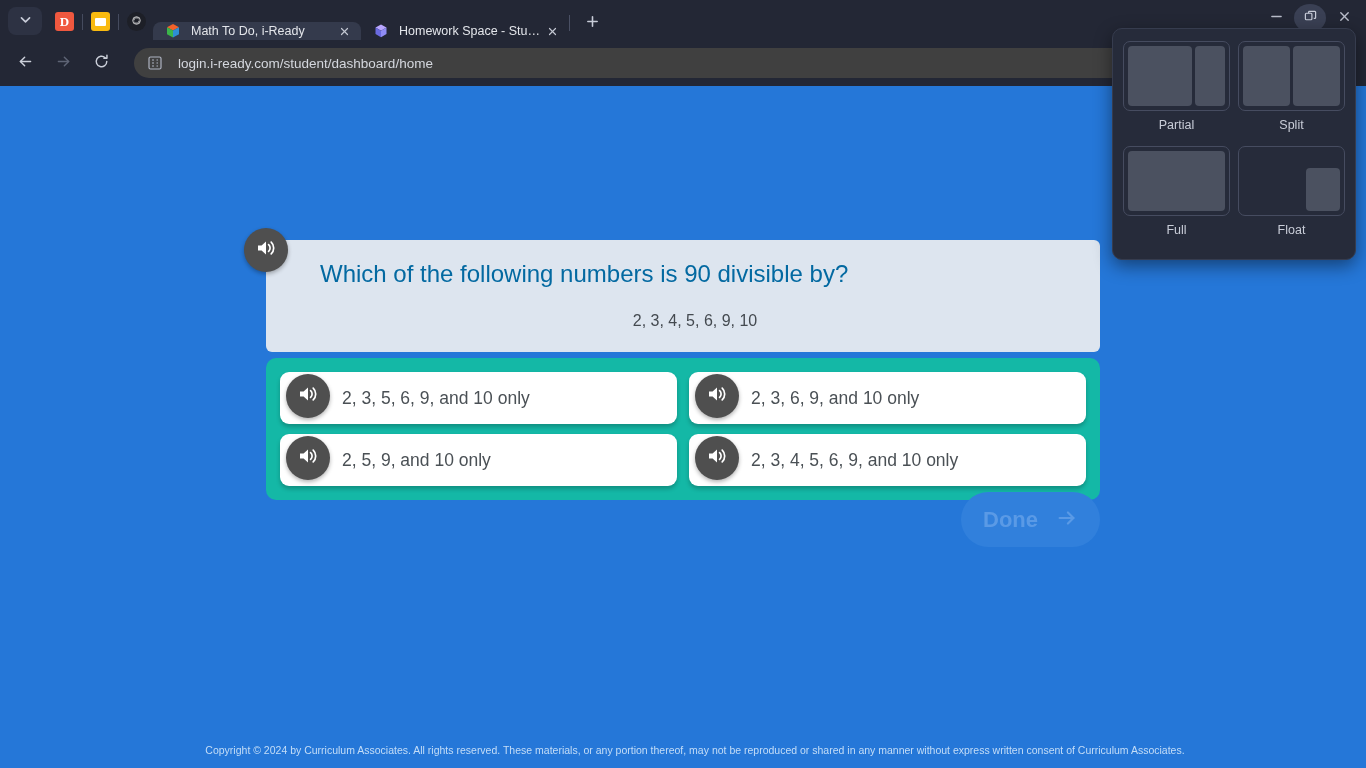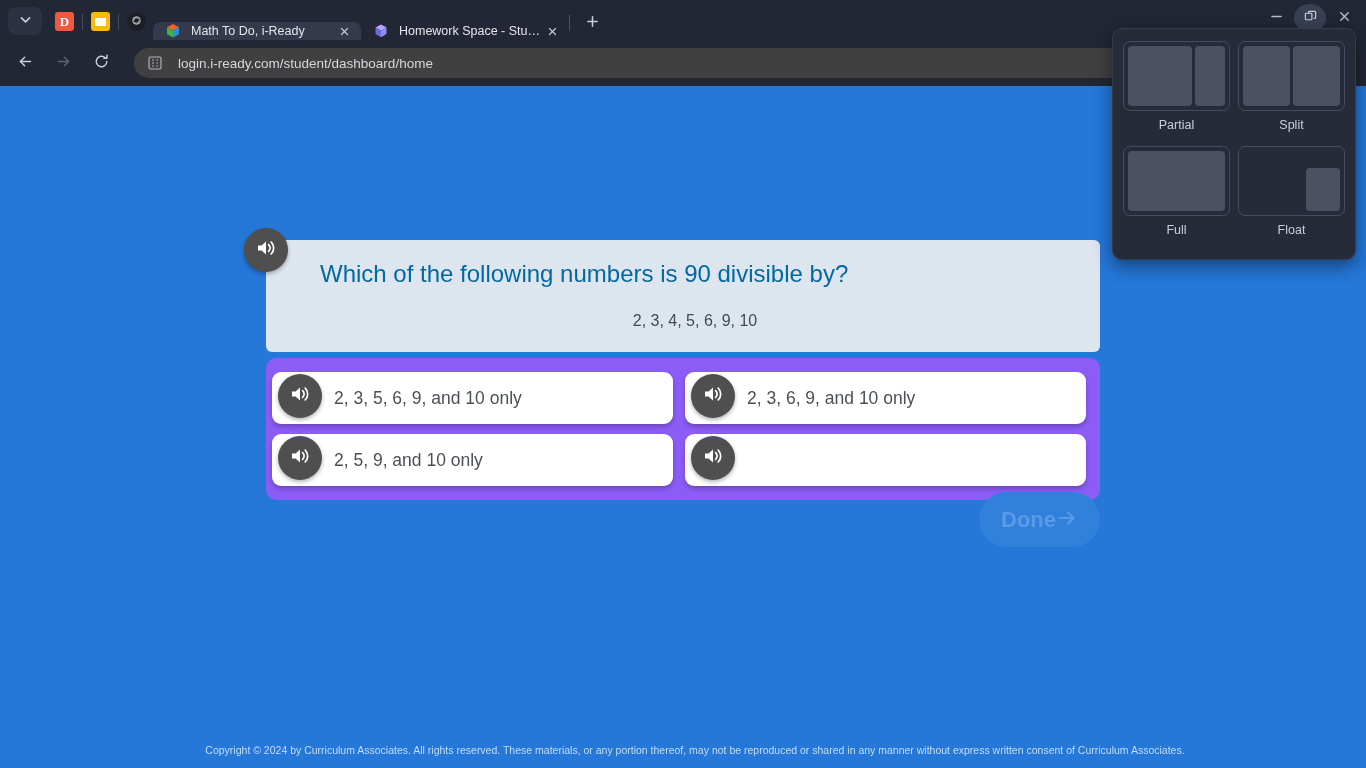--- a/index.html
+++ b/index.html
@@ -165,23 +165,23 @@
     display: flex; align-items: center; justify-content: center;
     cursor: pointer;
     z-index: 3;
   }
   .speaker svg { width: 24px; height: 24px; }
 
   .q-speaker { left: -22px; top: -12px; }
 
   .answers-panel {
     margin-top: 6px;
-    background: #8b5cf6;
+    background: #14b8a6;
     border-radius: 10px;
-    padding: 14px 14px 14px 6px;
+    padding: 14px 14px 14px 14px;
     display: grid;
     grid-template-columns: 1fr 1fr;
     gap: 10px 12px;
   }
   .answer {
     position: relative;
     background: #ffffff;
     border-radius: 9px;
     height: 52px;
     display: flex; align-items: center;
@@ -197,21 +197,21 @@
     left: 266px; top: 406px;
     width: 834px;
     display: flex; justify-content: flex-end;
   }
   .done-btn {
     background: #3180dc;
     border-radius: 28px;
     height: 55px;
     min-width: 117px;
     display: flex; align-items: center; justify-content: center;
-    gap: 0;
+    gap: 18px;
     padding: 0 22px;
     cursor: default;
   }
   .done-label { color: #5a9ae6; font-size: 22px; font-weight: bold; }
   .done-btn svg { width: 22px; height: 22px; }
 
   .footer {
     position: absolute;
     left: 12px; top: 658px; width: 1366px;
     text-align: center;
@@ -470,20 +470,21 @@
       <div class="answer">
         <div class="speaker a-speaker">
           <span>
             <svg viewBox="0 0 24 24" fill="#ffffff">
               <path d="M4 9.5h3.6L12 5.4v13.2L7.6 14.5H4z"></path>
               <path d="M14.6 8.6a4.6 4.6 0 0 1 0 6.8" fill="none" stroke="#fff" stroke-width="1.7" stroke-linecap="round"></path>
               <path d="M17.2 6.2a8 8 0 0 1 0 11.6" fill="none" stroke="#fff" stroke-width="1.7" stroke-linecap="round"></path>
             </svg>
           </span>
         </div>
+        <span class="a-text">2, 3, 4, 5, 6, 9, and 10 only</span>
       </div>
 
     </div>
   </div>
 
   <div class="done-row">
     <div class="done-btn">
       <span class="done-label">Done</span>
       <span>
         <svg viewBox="0 0 24 24" fill="none" stroke="#5a9ae6" stroke-width="2.4" stroke-linecap="round" stroke-linejoin="round">

